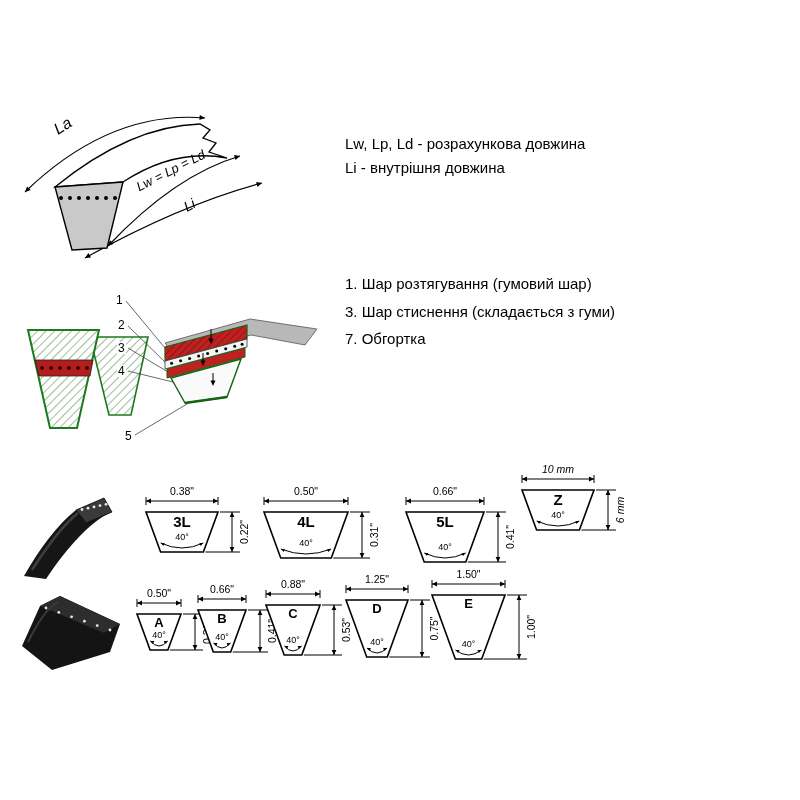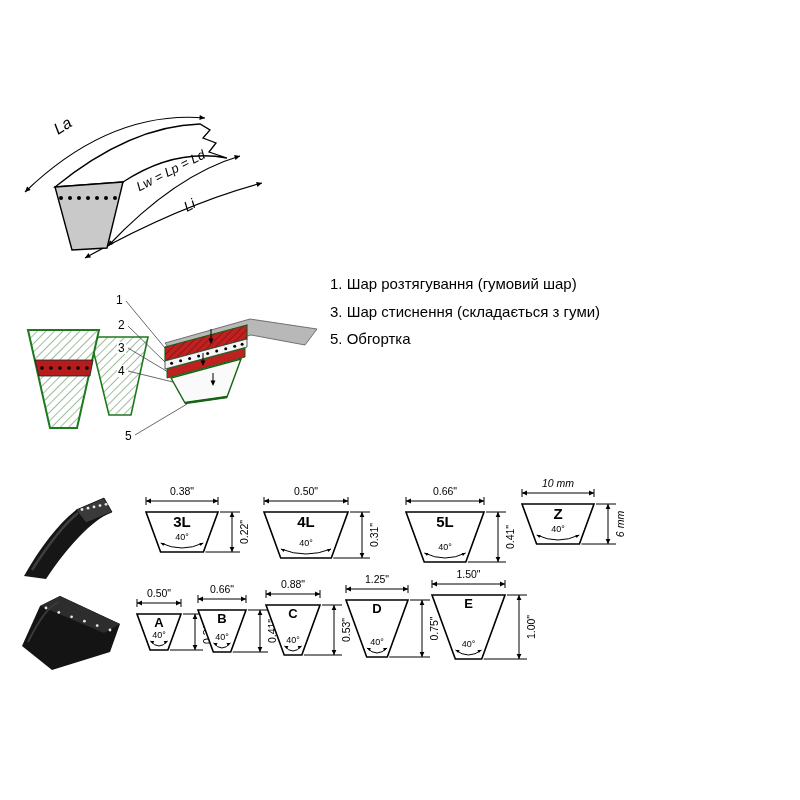--- a/index.html
+++ b/index.html
@@ -3,21 +3,21 @@
 <meta charset="utf-8">
 <style>
   html,body{margin:0;padding:0}
   body{width:800px;height:800px;position:relative;background:#fff;
        font-family:"Liberation Sans",sans-serif;color:#000;overflow:hidden}
   .abs{position:absolute}
   svg{display:block}
   svg text{font-family:"Liberation Sans",sans-serif}
   .legend-line{font-size:15px;line-height:24px;white-space:nowrap}
   #length-legend{left:345px;top:132px}
-  #layer-list{left:330px;top:270px}
+  #layer-list{left:345px;top:270px}
   #layer-list .legend-line{line-height:27.5px}
   .dlabel{position:absolute;font-style:italic;white-space:nowrap}
   #label-la{left:54px;top:117px;font-size:16px;transform:rotate(-32deg)}
   #label-lw{left:133px;top:163px;font-size:13px;transform:rotate(-27deg)}
   #label-li{left:184px;top:197px;font-size:14px;transform:rotate(-28deg)}
   .lnum{position:absolute;font-size:12px;line-height:1;background:#fff;padding:0 1px}
   #num-1{left:115px;top:294px}
   #num-2{left:117px;top:319px}
   #num-3{left:117px;top:342px}
   #num-4{left:117px;top:365px}
@@ -54,20 +54,22 @@
 
     <path d="M 10,84 Q 95,2 190,10" fill="none" stroke="#000" stroke-width="1.1"></path>
     <polygon points="10,84 12.1,78.4 15.7,82.1" fill="#000"></polygon>
     <polygon points="190,10 184.4,12.1 184.8,7" fill="#000"></polygon>
   </svg>
   <span id="label-la" class="dlabel">La</span>
   <span id="label-lw" class="dlabel">Lw = Lp = Ld</span>
   <span id="label-li" class="dlabel">Li</span>
 
   <div id="length-legend" class="abs">
+    <div class="legend-line">Lw, Lp, Ld - розрахункова довжина</div>
+    <div class="legend-line">Li - внутрішня довжина</div>
   </div>
 
   <svg id="svg-layers" class="abs" style="left:15px;top:285px" width="320" height="165" viewBox="0 0 320 165">
     <defs>
       <pattern id="hg" width="6" height="6" patternUnits="userSpaceOnUse" patternTransform="rotate(45)">
         <line x1="0" y1="0" x2="0" y2="6" stroke="#3d7a3d" stroke-width="1"></line>
       </pattern>
       <pattern id="hr" width="5" height="5" patternUnits="userSpaceOnUse" patternTransform="rotate(45)">
         <line x1="0" y1="0" x2="0" y2="5" stroke="#5a0f0f" stroke-width="1"></line>
       </pattern>
@@ -131,21 +133,21 @@
   </svg>
   <span id="num-1" class="lnum">1</span>
   <span id="num-2" class="lnum">2</span>
   <span id="num-3" class="lnum">3</span>
   <span id="num-4" class="lnum">4</span>
   <span id="num-5" class="lnum">5</span>
 
   <div id="layer-list" class="abs">
     <div class="legend-line">1. Шар розтягування (гумовий шар)</div>
     <div class="legend-line">3. Шар стиснення (складається з гуми)</div>
-    <div class="legend-line">5. Обгортка</div>
+    <div class="legend-line">7. Обгортка</div>
   </div>
 
   <svg class="abs" style="left:18px;top:486px" width="100" height="96" viewBox="0 0 100 96">
     <path d="M 6,90 C 22,62 40,38 58,24 L 86,12 L 94,26 C 74,34 50,60 28,93 Z" fill="#161616"></path>
     <polygon points="58,24 86,12 94,26 68,37" fill="#3a3a3a" stroke="#000" stroke-width="0.6"></polygon>
     <g fill="#e8e8e8">
       <circle cx="64" cy="23.5" r="1.4"></circle>
         <circle cx="70" cy="22.2" r="1.4"></circle>
         <circle cx="76" cy="20.9" r="1.4"></circle>
       <circle cx="82" cy="19.6" r="1.4"></circle>
@@ -227,21 +229,21 @@
           <polygon points="63.6213394580209,67 61.0,70.0 59.6,66.9" fill="#000"></polygon>
           <text x="43" y="64" font-size="9" text-anchor="middle" fill="#000">40°</text>
           <line x1="84" y1="26" x2="104" y2="26" stroke="#000" stroke-width="1"></line>
           <line x1="65.80148828668987" y1="76" x2="104" y2="76" stroke="#000" stroke-width="1"></line>
           <line x1="96" y1="26" x2="96" y2="76" stroke="#000" stroke-width="1"></line>
           <polygon points="96,26 98.4,31.0 93.6,31.0" fill="#000"></polygon>
           <polygon points="96,76 93.6,71.0 98.4,71.0" fill="#000"></polygon>
           <text x="112" y="51" font-size="10.5" text-anchor="middle" fill="#000" transform="rotate(-90 112 51)">0.41"</text>
         </svg>
       </div>
-      <div class="pcell" style="left: 518px; top: 478px;">
+      <div class="pcell" style="left: 518px; top: 464px;">
         <svg width="116" height="86" viewBox="0 0 116 86">
           <line x1="4" y1="11" x2="4" y2="19" stroke="#000" stroke-width="1"></line>
           <line x1="76" y1="11" x2="76" y2="19" stroke="#000" stroke-width="1"></line>
           <line x1="4" y1="15" x2="76" y2="15" stroke="#000" stroke-width="1"></line>
           <polygon points="4,15 9.0,12.6 9.0,17.4" fill="#000"></polygon>
           <polygon points="76,15 71.0,17.4 71.0,12.6" fill="#000"></polygon>
           <text x="40" y="9" font-size="10.5" text-anchor="middle" fill="#000" font-style="italic">10 mm</text>
           <polygon points="4,26 76,26 61.4,66 18.6,66" fill="#fff" stroke="#000" stroke-width="1.6"></polygon>
           <text x="40" y="41" font-size="15" text-anchor="middle" fill="#000" font-weight="bold">Z</text>
           <path d="M 18.7,57 Q 40,67 61.3,57" fill="none" stroke="#000" stroke-width="1"></path>

